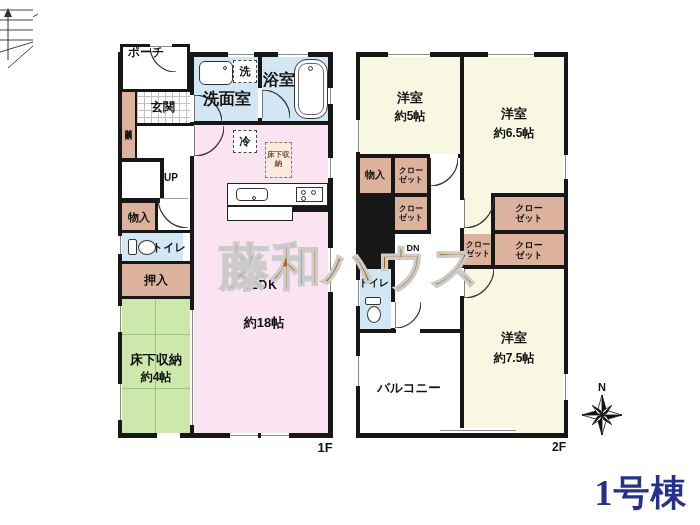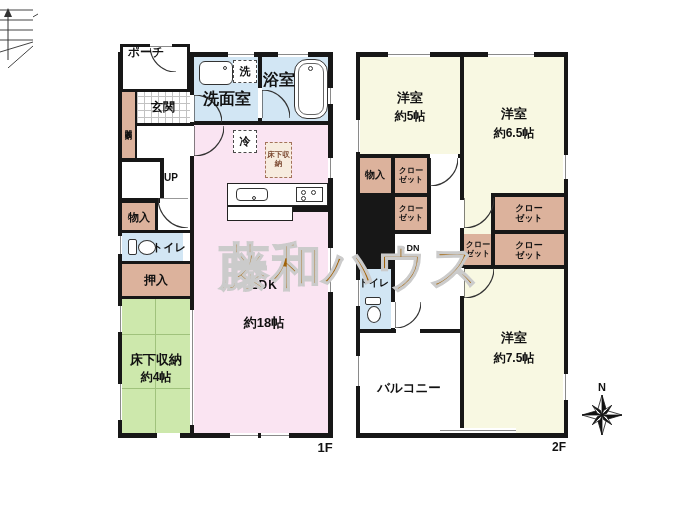--- a/index.html
+++ b/index.html
@@ -392,16 +392,17 @@
         <path d="M31.5,31.5 L23.5,26.5 L22,22 Z" fill="#111"></path>
           <path d="M31.5,31.5 L26.5,23.5 L22,22 Z" fill="#fff"></path>
         <path d="M12.5,31.5 L17.5,23.5 L22,22 Z" fill="#111"></path>
           <path d="M12.5,31.5 L20.5,26.5 L22,22 Z" fill="#fff"></path>
         <path d="M12.5,12.5 L20.5,17.5 L22,22 Z" fill="#111"></path>
           <path d="M12.5,12.5 L17.5,20.5 L22,22 Z" fill="#fff"></path>
       </g>
     </svg>
   </div>
 
+  <div id="TT" class="lbl">1号棟</div>
 
   <div id="WM" class="lbl">藤和ハウス</div>
 
 </div>
 
 </body></html>

